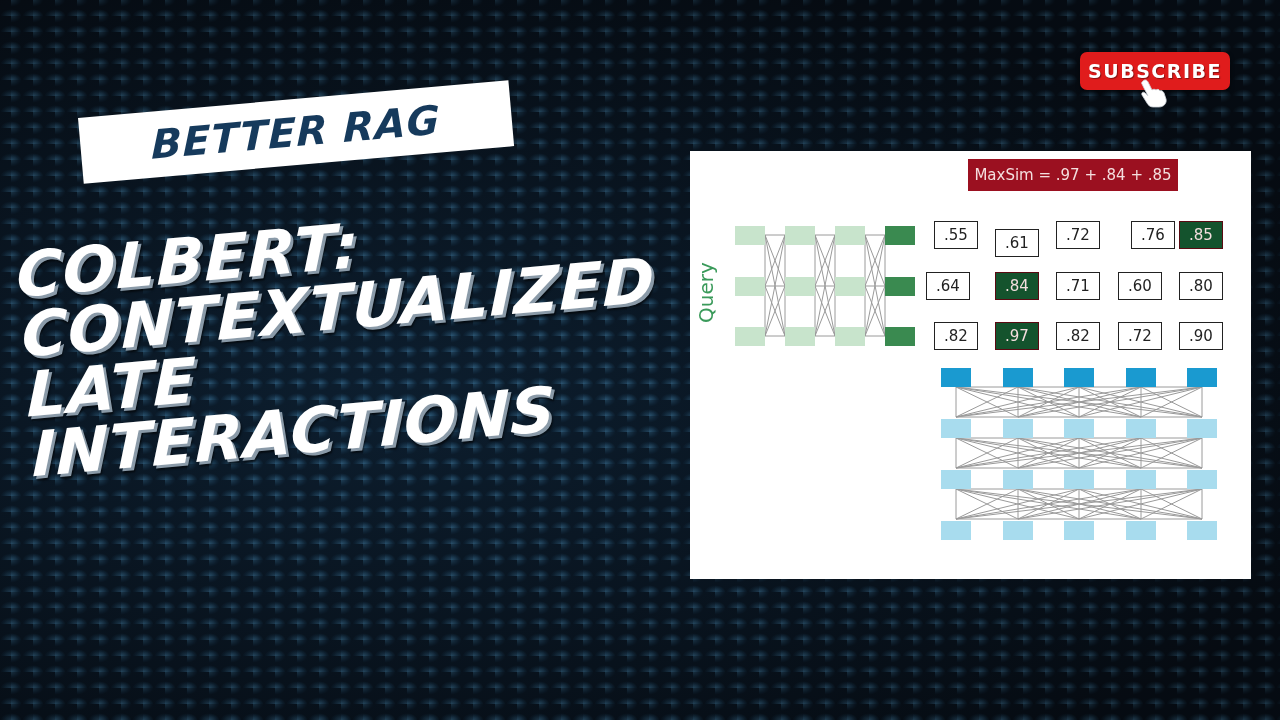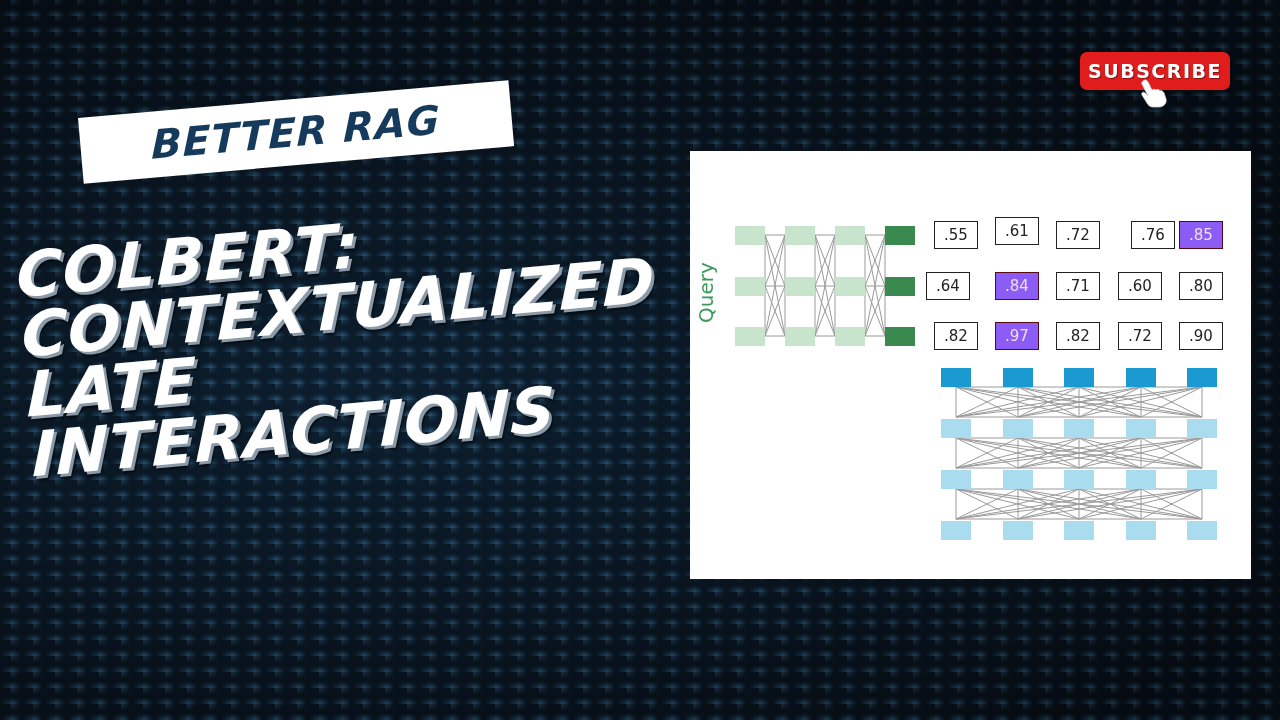--- a/index.html
+++ b/index.html
@@ -95,21 +95,21 @@
   }
   .cell {
     position: absolute;
     width: 44px; height: 28px;
     border: 1.5px solid #222;
     background: #fff;
     color: #222;
     font-size: 15px;
     display: flex; align-items: center; justify-content: center;
   }
-  .cell.hi { background: #8b5cf6; color: #f4dede; border-color: #5a0a12; }
+  .cell.hi { background: #14532d; color: #f4dede; border-color: #5a0a12; }
   .query-label {
     position: absolute;
     left: 4px; top: 172px;
     width: 60px;
     transform: rotate(-90deg);
     transform-origin: left top;
     color: #3a9a5a;
     font-size: 20px;
   }
   .doc-label {
@@ -139,20 +139,21 @@
 </div>
 
 <div class="subscribe">
   <span class="subscribe-label">SUBSCRIBE</span>
 </div>
 <svg class="hand-icon" viewBox="0 0 32 30">
   <path d="M6 3 C8 1 10 2 11 4 L15 12 C16 11 18 11 19 12 C20 11 22 11 23 13 C24 12 26 13 27 15 L29 21 C30 25 27 29 22 29 L16 29 C13 29 11 27 10 25 L5 17 C4 15 6 13 8 15 L11 18 L5 6 C4 5 5 4 6 3 Z" fill="#ffffff" stroke="#cfd6dc" stroke-width="0.8"></path>
 </svg>
 
 <div class="diagram">
+  <div class="maxsim">MaxSim = .97 + .84 + .85</div>
 
   <svg class="net" width="561" height="428">
     <g stroke="#9a9a9a" stroke-width="1" fill="none">
 
       <path d="M75 84 L95 135 M75 84 L95 185 M75 135 L95 84 M75 135 L95 185 M75 185 L95 84 M75 185 L95 135 M75 84 L95 84 M75 185 L95 185 M75 84 L75 185 M95 84 L95 185 M75 135 L95 135"></path>
       <path d="M125 84 L145 135 M125 84 L145 185 M125 135 L145 84 M125 135 L145 185 M125 185 L145 84 M125 185 L145 135 M125 84 L145 84 M125 185 L145 185 M125 84 L125 185 M145 84 L145 185 M125 135 L145 135"></path>
       <path d="M175 84 L195 135 M175 84 L195 185 M175 135 L195 84 M175 135 L195 185 M175 185 L195 84 M175 185 L195 135 M175 84 L195 84 M175 185 L195 185 M175 84 L175 185 M195 84 L195 185 M175 135 L195 135"></path>
 
       <g id="doclinks">
         <path d="M266 236 L266 266 M328 236 L328 266 M389 236 L389 266 M451 236 L451 266 M512 236 L512 266
@@ -212,21 +213,21 @@
       <rect x="497" y="319" width="30" height="19" fill="#a8dcee"></rect>
       <rect x="251" y="370" width="30" height="19" fill="#a8dcee"></rect>
       <rect x="313" y="370" width="30" height="19" fill="#a8dcee"></rect>
       <rect x="374" y="370" width="30" height="19" fill="#a8dcee"></rect>
       <rect x="436" y="370" width="30" height="19" fill="#a8dcee"></rect>
       <rect x="497" y="370" width="30" height="19" fill="#a8dcee"></rect>
     </g>
   </svg>
 
   <div class="cell" style="left:244px;top:70px">.55</div>
-  <div class="cell" style="left:305px;top:66px">.61</div>
+  <div class="cell" style="left:305px;top:78px">.61</div>
   <div class="cell" style="left:366px;top:70px">.72</div>
   <div class="cell" style="left:441px;top:70px">.76</div>
   <div class="cell hi" style="left:489px;top:70px">.85</div>
 
   <div class="cell" style="left:236px;top:121px">.64</div>
   <div class="cell hi" style="left:305px;top:121px">.84</div>
   <div class="cell" style="left:366px;top:121px">.71</div>
   <div class="cell" style="left:428px;top:121px">.60</div>
   <div class="cell" style="left:489px;top:121px">.80</div>
 

